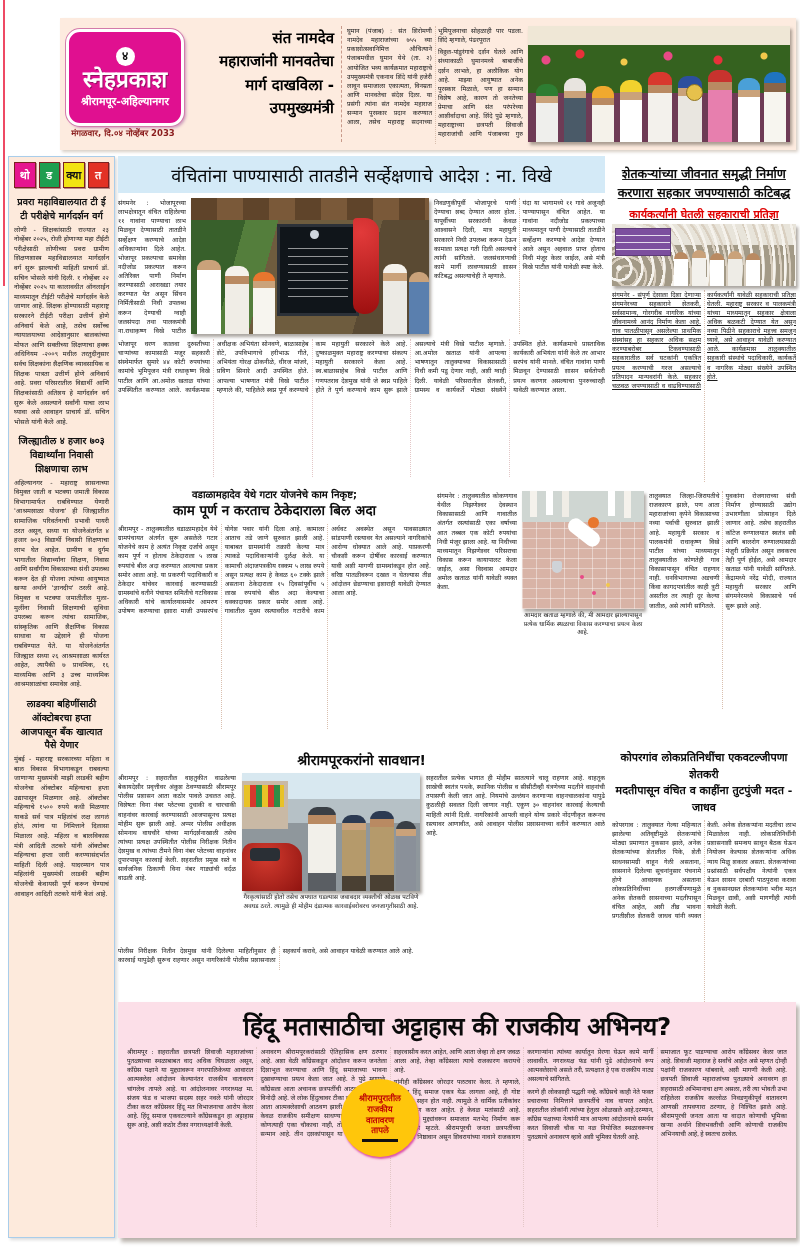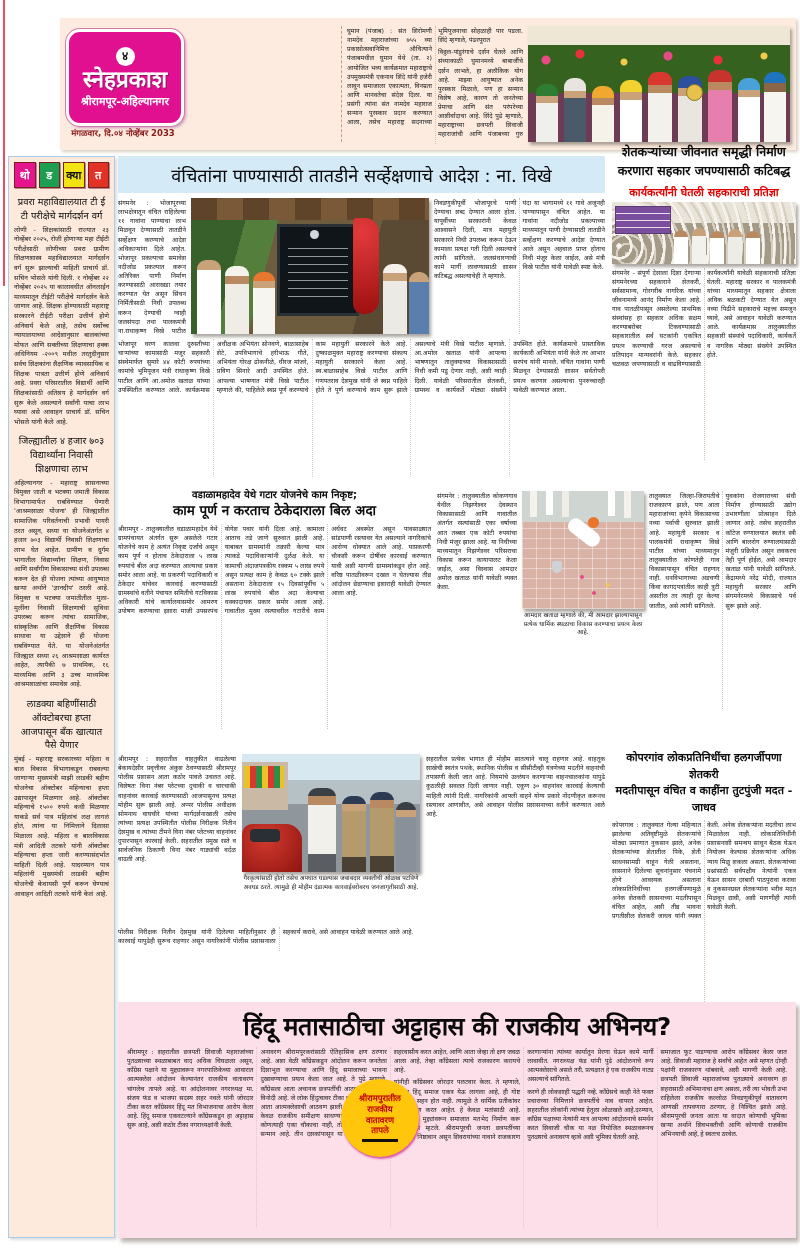--- a/index.html
+++ b/index.html
@@ -28,21 +28,21 @@
   
   .photo{position:relative;overflow:hidden;box-shadow:2px 3px 3px rgba(90,80,70,.5);}
   .fig{position:absolute;bottom:0;border-radius:9px 9px 0 0;}
   .cap{font-size:6.2px;line-height:1.4;text-align:center;color:#111;margin-top:2px;}
   
   #sidebar{left:8px;top:156px;width:107px;height:1082px;background:#fdeadc;border:1px solid #a9cdea;
            box-sizing:border-box;padding:4px 5px;box-shadow:2px 2px 3px #ddd;}
   #briefrow{display:flex;gap:3px;margin:1px 0 6px 0;}
   #briefrow .bx{flex:1;text-align:center;font-weight:bold;font-size:11px;padding:4px 0 5px;color:#fff;
                 border:1px solid #7a2020;box-shadow:1px 1px 0 #b88;}
-  .sb-title{font-size:9.5px;font-weight:normal;text-align:center;line-height:1.45;margin:7px 0 3px;color:#101010;}
+  .sb-title{font-size:9.5px;font-weight:bold;text-align:center;line-height:1.45;margin:7px 0 3px;color:#101010;}
   .sb-body{font-size:6.5px;line-height:1.48;text-align:justify;color:#222;}
   
   #secA{left:118px;top:156px;width:487px;}
   #bandA{height:37px;background:#d4eaf7;display:flex;align-items:center;justify-content:center;
          font-size:18px;font-weight:normal;white-space:nowrap;color:#05070a;}
   
   #secD{left:118px;top:1002px;width:678px;height:236px;background:#fcdfe8;box-shadow:3px 4px 4px #b9b2ac;
         box-sizing:border-box;padding:6px 9px;}
   #hinduHead{font-size:25px;font-weight:bold;text-align:center;color:#0a0a0a;letter-spacing:-.5px;}
   #circle{position:absolute;left:214px;top:32px;width:78px;height:78px;border-radius:50%;background:#ffc60b;
@@ -60,20 +60,26 @@
   <div class="abs redline"></div>
 
   <div class="abs" id="masthead">
     <div class="abs" id="logo">
       <div class="num">४</div>
       <div class="nm">स्नेहप्रकाश</div>
       <div class="ed">श्रीरामपूर-अहिल्यानगर</div>
     </div>
     <div class="abs" id="mdate">मंगळवार, दि.०४ नोव्हेंबर 2033</div>
 
+    <div class="abs" id="leadhead">
+      <div>संत नामदेव</div>
+      <div>महाराजांनी मानवतेचा</div>
+      <div>मार्ग दाखविला -</div>
+      <div>उपमुख्यमंत्री</div>
+    </div>
     <div class="abs" id="mdiv"></div>
     <div class="abs txt cols2 clip" id="leadbody">
       <p>घुमान (पंजाब) : संत शिरोमणी नामदेव महाराजांच्या ७५५ व्या प्रकाशोत्सवानिमित्त औचित्याने पंजाबमधील घुमान येथे (ता. २) आयोजित भव्य कार्यक्रमात महाराष्ट्राचे उपमुख्यमंत्री एकनाथ शिंदे यांनी हजेरी लावून समाजाला एकात्मता, विनम्रता आणि मानवतेचा संदेश दिला. या प्रसंगी त्यांना संत नामदेव महाराज सन्मान पुरस्कार प्रदान करण्यात आला, तसेच महाराष्ट्र सदनाच्या भूमिपूजनाचा सोहळाही पार पडला. शिंदे म्हणाले, पंढरपूरात</p>
       <p>विठ्ठल-पांडुरंगाचे दर्शन घेतले आणि संध्याकाळी घुमानमध्ये बाबाजींचे दर्शन लाभले, हा अलौकिक योग आहे. माझ्या आयुष्यात अनेक पुरस्कार मिळाले, पण हा सन्मान विशेष आहे, कारण तो जनतेच्या प्रेमाचा आणि संत परंपरेच्या आशीर्वादाचा आहे. शिंदे पुढे म्हणाले, महाराष्ट्राच्या छत्रपती शिवाजी महाराजांची आणि पंजाबच्या गुरु गोविंदसिंहजींची भूमी ही संतांची, शूरांची आहे. राजगुरू आणि भगतसिंहाचे क्रांतिकारी वारसा आपण जपतो.</p>
     </div>
 
     <div class="abs photo" style="left:468px;top:8px;width:262px;height:116px;
          background:
            radial-gradient(circle at 18px 34px,#e84a86 4px,transparent 5px),
            radial-gradient(circle at 52px 28px,#e8303a 4px,transparent 5px),
@@ -129,21 +135,21 @@
         <span class="fig" style="left:218px;width:20px;height:62px;background:linear-gradient(180deg,#caa27a 0 16%,#5a7fae 16% 100%);"></span>
       </div>
       <div class="txt cols2 clip" style="flex:1;height:136px;">
         <p>निवडणुकीपूर्वी भोजापूरचे पाणी देण्याचा शब्द देण्यात आला होता. यापूर्वीच्या सरकारांनी केवळ आश्वासने दिली, मात्र महायुती सरकारने निधी उपलब्ध करून देऊन कामाला प्रत्यक्ष गती दिली असल्याचे त्यांनी सांगितले. जलसंधारणाची कामे मार्गी लावण्यासाठी शासन कटिबद्ध असल्याचेही ते म्हणाले.</p>
         <p>यंदा या भागामध्ये ११ गावे अजूनही पाण्यापासून वंचित आहेत. या गावांना नदीजोड प्रकल्पाच्या माध्यमातून पाणी देण्यासाठी तातडीने सर्व्हेक्षण करण्याचे आदेश देण्यात आले असून अहवाल प्राप्त होताच निधी मंजूर केला जाईल, असे मंत्री विखे पाटील यांनी यावेळी स्पष्ट केले.</p>
       </div>
     </div>
     <div class="txt cols5 clip" style="margin-top:5px;height:138px;">भोजापूर धरण कालवा दुरुस्तीच्या चाऱ्यांच्या कामासाठी मजूर सहकारी संस्थेमार्फत सुमारे ४४ कोटी रुपयांच्या कामांचे भूमिपूजन मंत्री राधाकृष्ण विखे पाटील आणि आ.अमोल खताळ यांच्या उपस्थितीत करण्यात आले. कार्यक्रमास अधीक्षक अभियंता सोनवणे, बाळासाहेब शेटे, उपविभागाचे हरीभाऊ गीते, अभियंता गोरक्ष ढोकनीळे, धीरज मांजरे, प्रविण सिनारे आदी उपस्थित होते. आपल्या भाषणात मंत्री विखे पाटील म्हणाले की, पाहिलेले स्वप्न पूर्ण करण्याचे काम महायुती सरकारने केले आहे. दुष्काळमुक्त महाराष्ट्र करण्याचा संकल्प महायुती सरकारने केला आहे. स्व.बाळासाहेब विखे पाटील आणि गणपतराव देशमुख यांनी जे स्वप्न पाहिले होते ते पूर्ण करण्याचे काम सुरू झाले असल्याचे मंत्री विखे पाटील म्हणाले. आ.अमोल खताळ यांनी आपल्या भाषणातून तालुक्याच्या विकासासाठी निधी कमी पडू देणार नाही, अशी ग्वाही दिली. यावेळी परिसरातील शेतकरी, ग्रामस्थ व कार्यकर्ते मोठ्या संख्येने उपस्थित होते. कार्यक्रमाचे प्रास्ताविक कार्यकारी अभियंता यांनी केले तर आभार सरपंच यांनी मानले. वंचित गावांना पाणी मिळवून देण्यासाठी शासन सर्वतोपरी प्रयत्न करणार असल्याचा पुनरुच्चारही यावेळी करण्यात आला.</div>
   </div>
 
-  <div class="abs" style="left:612px;top:143px;width:184px;">
+  <div class="abs" style="left:612px;top:165px;width:184px;text-decoration:underline;">
     <div class="hd" style="font-size:12.5px;line-height:1.5;">शेतकऱ्यांच्या जीवनात समृद्धी निर्माण करणारा सहकार जपण्यासाठी कटिबद्ध</div>
     <div class="hd subred" style="font-size:11px;margin:3px 0;">कार्यकर्त्यांनी घेतली सहकाराची प्रतिज्ञा</div>
     <div class="photo" style="width:184px;height:62px;margin:2px 0 4px;
          background:
            repeating-radial-gradient(circle at 7px 44px,#f5f2ec 0 2.4px,transparent 3px 11px),
            repeating-radial-gradient(circle at 15px 52px,#d9cfc0 0 2px,transparent 2.6px 9px),
            linear-gradient(180deg,#e8e4da 0 34%,#a39a87 34% 100%);">
       <span class="abs" style="left:3px;top:4px;width:54px;height:26px;background:#7c4f9e;border:1px solid #5d3a78;
             background-image:repeating-linear-gradient(180deg,transparent 0 6px,rgba(255,255,255,.8) 6px 7px);"></span>
       <span class="fig" style="left:62px;width:14px;height:34px;background:linear-gradient(180deg,#b98a62 0 22%,#ffffff 22% 100%);"></span>
@@ -182,20 +188,21 @@
         <div class="cap">आमदार खताळ म्हणाले की, मी आमदार झाल्यापासून प्रत्येक धार्मिक स्थळाचा विकास करण्याचा प्रयत्न केला आहे.</div>
       </div>
       <div class="txt cols2 clip" style="flex:1;height:218px;">
         <p>तालुक्यात जिल्हा-जिरायतीचे राजकारण झाले, पण आता महाराजांच्या कृपेने विकासाच्या नव्या पर्वाची सुरुवात झाली आहे. महायुती सरकार व पालकमंत्री राधाकृष्ण विखे पाटील यांच्या माध्यमातून तालुक्यातील कोणतेही गाव विकासापासून वंचित राहणार नाही. धनविभागाच्या अडचणी किंवा कागदपत्रांतील काही त्रुटी असतील तर त्याही दूर केल्या जातील, असे त्यांनी सांगितले.</p>
         <p>युवकांना रोजगाराच्या संधी निर्माण होण्यासाठी उद्योग उभारणीला प्रोत्साहन दिले जाणार आहे. तसेच शहरातील कॉटेज रुग्णालयात स्वतंत्र स्त्री आणि बालरोग रुग्णालयासाठी मंजुरी प्रक्रियेत असून लवकरच तेही पूर्ण होईल, असे आमदार खताळ यांनी यावेळी सांगितले. केंद्रामध्ये नरेंद्र मोदी, राज्यात महायुती सरकार आणि संगमनेरमध्ये विकासाचे पर्व सुरू झाले आहे.</p>
       </div>
     </div>
   </div>
 
   <div class="abs" style="left:118px;top:750px;width:487px;">
+    <div class="hd" style="font-size:14px;">श्रीरामपूरकरांनो सावधान!</div>
     <div style="display:flex;gap:6px;margin-top:4px;">
       <div class="txt clip" style="width:118px;height:170px;">श्रीरामपूर : शहरातील वाहतुकीत वाढलेल्या बेकायदेशीर प्रवृत्तीवर अंकुश ठेवण्यासाठी श्रीरामपूर पोलीस प्रशासन आता कठोर पावले उचलत आहे. विशेषतः विना नंबर प्लेटच्या दुचाकी व चारचाकी वाहनांवर कारवाई करण्यासाठी आजपासूनच प्रत्यक्ष मोहीम सुरू झाली आहे. अप्पर पोलीस अधीक्षक सोमनाथ वाघचौरे यांच्या मार्गदर्शनाखाली तसेच त्यांच्या प्रत्यक्ष उपस्थितीत पोलीस निरीक्षक नितीन देशमुख व त्यांच्या टीमने विना नंबर प्लेटच्या वाहनांवर दुपारपासून कारवाई केली. शहरातील प्रमुख रस्ते व सार्वजनिक ठिकाणी विना नंबर गाड्यांची वर्दळ वाढली आहे.</div>
       <div style="width:178px;">
         <div class="photo" style="width:178px;height:118px;background:linear-gradient(180deg,#d8e8f0 0 22%,#b6c1c6 22% 42%,#8f979c 42% 100%);">
           <span class="abs" style="left:0;top:8px;width:46px;height:48px;background:#c9b9a5;"></span>
           <span class="abs" style="left:2px;top:12px;width:40px;height:22px;background:repeating-linear-gradient(90deg,#e8c227 0 6px,#d8382e 6px 12px,#2e8d46 12px 18px);"></span>
           <span class="abs" style="left:0;bottom:0;width:60px;height:48px;background:radial-gradient(circle at 40% 30%,#d23a2e,#8f1410);border-radius:10px 16px 0 0;"></span>
           <span class="abs" style="left:8px;bottom:30px;width:30px;height:13px;background:#2a2f35;border-radius:4px;"></span>
           <span class="fig" style="left:66px;width:28px;height:84px;background:linear-gradient(180deg,#3a3f45 0 10%,#b98a62 10% 20%,#f2f0ea 20% 78%,#5a5e63 78% 100%);"></span>
           <span class="fig" style="left:100px;width:24px;height:76px;background:linear-gradient(180deg,#2c3a52 0 10%,#caa27a 10% 20%,#b59a6b 20% 80%,#4a4033 80% 100%);"></span>
@@ -203,21 +210,21 @@
           <span class="fig" style="left:154px;width:20px;height:70px;background:linear-gradient(180deg,#3a3f45 0 12%,#caa27a 12% 22%,#8a9099 22% 100%);"></span>
         </div>
         <div class="cap">गैरकृत्यांसाठी होतो तसेच अपघात घडल्यास जबाबदार व्यक्तीची ओळख पटविणे अवघड ठरते. त्यामुळे ही मोहीम दंडात्मक कारवाईबरोबरच जनजागृतीसाठी आहे.</div>
       </div>
       <div class="txt clip" style="flex:1;height:170px;">शहरातील प्रत्येक भागात ही मोहीम सातत्याने चालू राहणार आहे. वाहतूक शाखेची स्वतंत्र पथके, स्थानिक पोलीस व सीसीटीव्ही यंत्रणेच्या मदतीने वाहनांची तपासणी केली जात आहे. नियमांचे उल्लंघन करणाऱ्या वाहनचालकांना यापुढे कुठलीही सवलत दिली जाणार नाही. एकूण ३० वाहनांवर कारवाई केल्याची माहिती त्यांनी दिली. नागरिकांनी आपली वाहने योग्य प्रकारे नोंदणीकृत करूनच रस्त्यावर आणावीत, असे आवाहन पोलीस प्रशासनाच्या वतीने करण्यात आले आहे.</div>
     </div>
     <div class="txt cols3 clip" style="margin-top:3px;height:24px;">पोलीस निरीक्षक नितीन देशमुख यांनी दिलेल्या माहितीनुसार ही कारवाई यापुढेही सुरूच राहणार असून नागरिकांनी पोलीस प्रशासनाला सहकार्य करावे, असे आवाहन यावेळी करण्यात आले आहे.</div>
   </div>
 
   <div class="abs" style="left:612px;top:750px;width:184px;">
-    <div class="hd" style="font-size:11px;line-height:1.5;">कोपरगांव लोकप्रतिनिधींचा हलगर्जीपणा शेतकरी</div>
+    <div class="hd" style="font-size:11px;line-height:1.5;">कोपरगांव लोकप्रतिनिधींचा एकवटल्जीपणा शेतकरी</div>
     <div class="hd" style="font-size:11px;line-height:1.5;">मदतीपासून वंचित व काहींना तुटपुंजी मदत - जाधव</div>
     <div class="txt cols2 clip" style="margin-top:4px;height:182px;">कोपरगाव : तालुक्यात गेल्या महिन्यात झालेल्या अतिवृष्टीमुळे शेतकऱ्यांचे मोठ्या प्रमाणात नुकसान झाले, अनेक शेतकऱ्यांच्या शेतातील पिके, शेती साधनसामग्री वाहून गेली असताना, शासनाने दिलेल्या सूचनांनुसार पंचनामे होणे आवश्यक असताना लोकप्रतिनिधींच्या हलगर्जीपणामुळे अनेक शेतकरी शासनाच्या मदतीपासून वंचित आहेत, अशी तीव्र भावना प्रगतीशील शेतकरी जाधव यांनी व्यक्त केली. अनेक शेतकऱ्यांना मदतीचा लाभ मिळालेला नाही. लोकप्रतिनिधींनी प्रशासनाशी समन्वय साधून बैठक घेऊन नियोजन केल्यास शेतकऱ्यांना अधिक न्याय मिळू शकला असता. शेतकऱ्यांच्या प्रश्नांसाठी सर्वपक्षीय नेत्यांनी एकत्र येऊन शासन दरबारी पाठपुरावा करावा व नुकसानग्रस्त शेतकऱ्यांना भरीव मदत मिळवून द्यावी, अशी मागणीही त्यांनी यावेळी केली.</div>
   </div>
 
   <div class="abs" id="secD">
     <div id="hinduHead">हिंदू मतासाठीचा अट्टाहास की राजकीय अभिनय?</div>
     <div style="position:relative;margin-top:5px;height:180px;font-family:Liberation Serif, serif;">
       <div class="txt cols5 clip" style="height:180px;">
         <p>श्रीरामपूर : शहरातील छत्रपती शिवाजी महाराजांच्या पुतळ्याच्या स्थळाबाबत वाद अधिक चिघळला असून, काँग्रेस पक्षाने या मुद्द्यावरून नगरपालिकेच्या आवारात आत्मक्लेश आंदोलन केल्यानंतर राजकीय वातावरण चांगलेच तापले आहे. या आंदोलनावर नगराध्यक्ष मा. संजय फंड व भाजपा सदस्य शहर नवले यांनी जोरदार टीका करत काँग्रेसवर हिंदू मत विभाजनाचा आरोप केला आहे. हिंदू समाज एकवटल्याने काँग्रेसकडून हा अट्टाहास सुरू आहे, अशी कठोर टीका नगराध्यक्षांनी केली.</p>
         <p>अनावरण श्रीरामपूरकरांसाठी ऐतिहासिक क्षण ठरणार आहे. अशा वेळी काँग्रेसकडून आंदोलन करून जनतेला दिशाभूल करण्याचा आणि हिंदू समाजाच्या भावना दुखावण्याचा प्रयत्न केला जात आहे. ते पुढे म्हणाले, काँग्रेसला आता अचानक छत्रपतींची आठवण झाली हेच विनोदी आहे. जे लोक हिंदुत्वावर टीका करत होते, त्यांनाच आता आत्मक्लेशाची आठवण झाली आहे. हे सर्व नाट्य केवळ राजकीय समीक्षण साधण्यासाठी आहे. पुतळा कोणत्याही एका चौकाचा नाही, तो श्रीरामपूर शहराचा सन्मान आहे. तीन दशकांपासून या पुतळ्याची प्रतीक्षा शहरवासीय करत आहेत, आणि आता जेव्हा तो क्षण जवळ आला आहे, तेव्हा काँग्रेसला त्याचे राजकारण करायचे आहे.</p>

